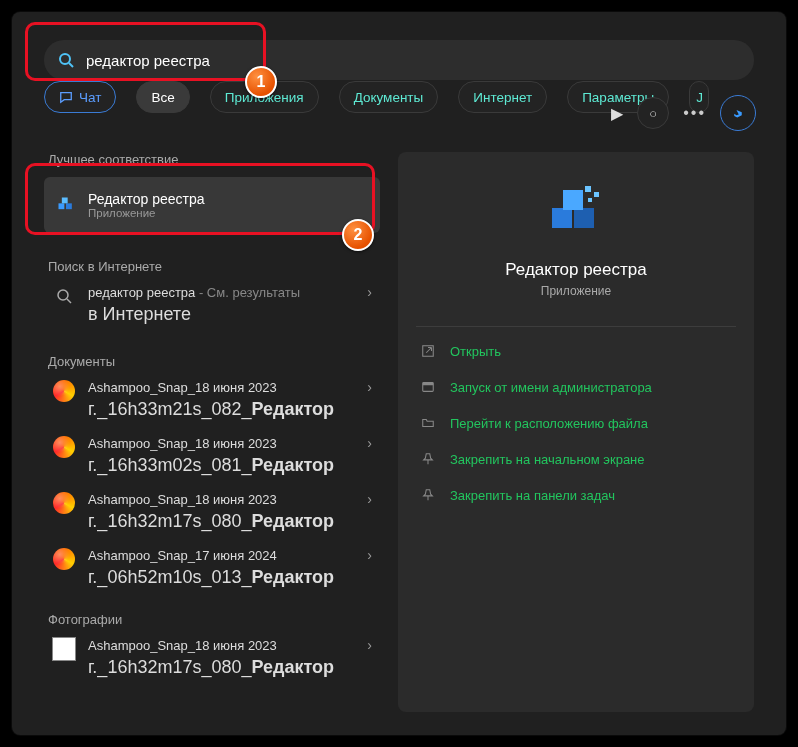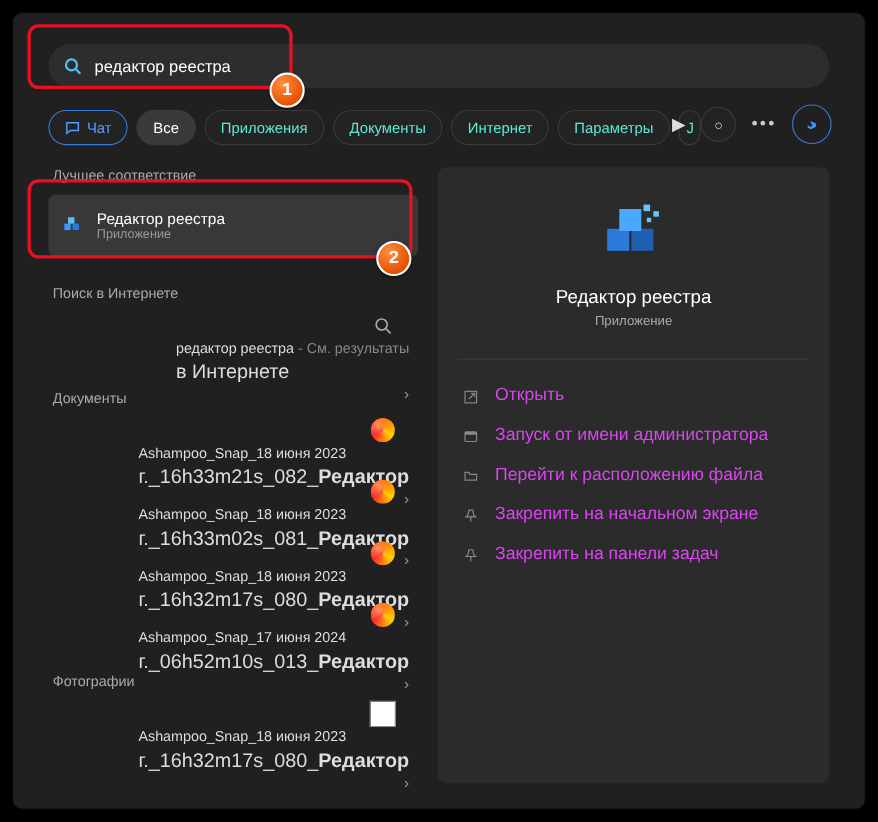--- a/index.html
+++ b/index.html
@@ -78,24 +78,24 @@
   box-shadow: 0 1px 3px rgba(0,0,0,.6);
   pointer-events: none;
 }
 .badge-1 { left: 245px; top: 66px; }
 .badge-2 { left: 342px; top: 219px; }
 
 
 .tabs {
   position: absolute;
   left: 32px;
-  top: 88px;
-  display: flex;
-  align-items: center;
-  gap: 8px;
+  top: 69px;
+  display: flex;
+  align-items: center;
+  gap: 20px;
 }
 .pill {
   height: 30px;
   padding: 0 14px;
   border-radius: 16px;
   display: flex;
   align-items: center;
   font-size: 13.5px;
   color: #5eead4;
   border: 1px solid #3a3a3a;
@@ -173,25 +173,24 @@
   left: 25px;
   top: 163px;
   width: 344px;
   height: 66px;
   border: 3px solid #e81123;
   border-radius: 10px;
   pointer-events: none;
 }
 .list-item {
   display: flex;
-  align-items: flex-end;
+  align-items: flex-start;
   height: 56px;
   padding: 0 8px;
   cursor: pointer;
-  flex-direction: column;
 }
 .list-item .li-icon {
   width: 24px;
   height: 24px;
   margin-right: 12px;
   flex-shrink: 0;
   display: flex;
   align-items: center;
   justify-content: center;
 }
@@ -235,25 +234,25 @@
   align-items: center;
   padding-top: 26px;
   padding-bottom: 22px;
 }
 .regedit-icon { width: 64px; height: 64px; }
 .hero-title { font-size: 17px; margin-top: 18px; color: #fff; }
 .hero-sub { font-size: 12px; color: #aaa; margin-top: 4px; }
 .divider { height: 1px; background: #3d3d3d; margin: 6px 18px 6px; }
 .action {
   display: flex;
-  align-items: flex-end;
+  align-items: center;
   height: 36px;
   padding: 0 22px;
-  color: #d946ef;
-  font-size: 16px;
+  color: #22c55e;
+  font-size: 13px;
   cursor: pointer;
 }
 .action .a-icon {
   width: 16px;
   height: 16px;
   margin-right: 14px;
   color: #888;
   display: flex;
   align-items: center;
   justify-content: center;

